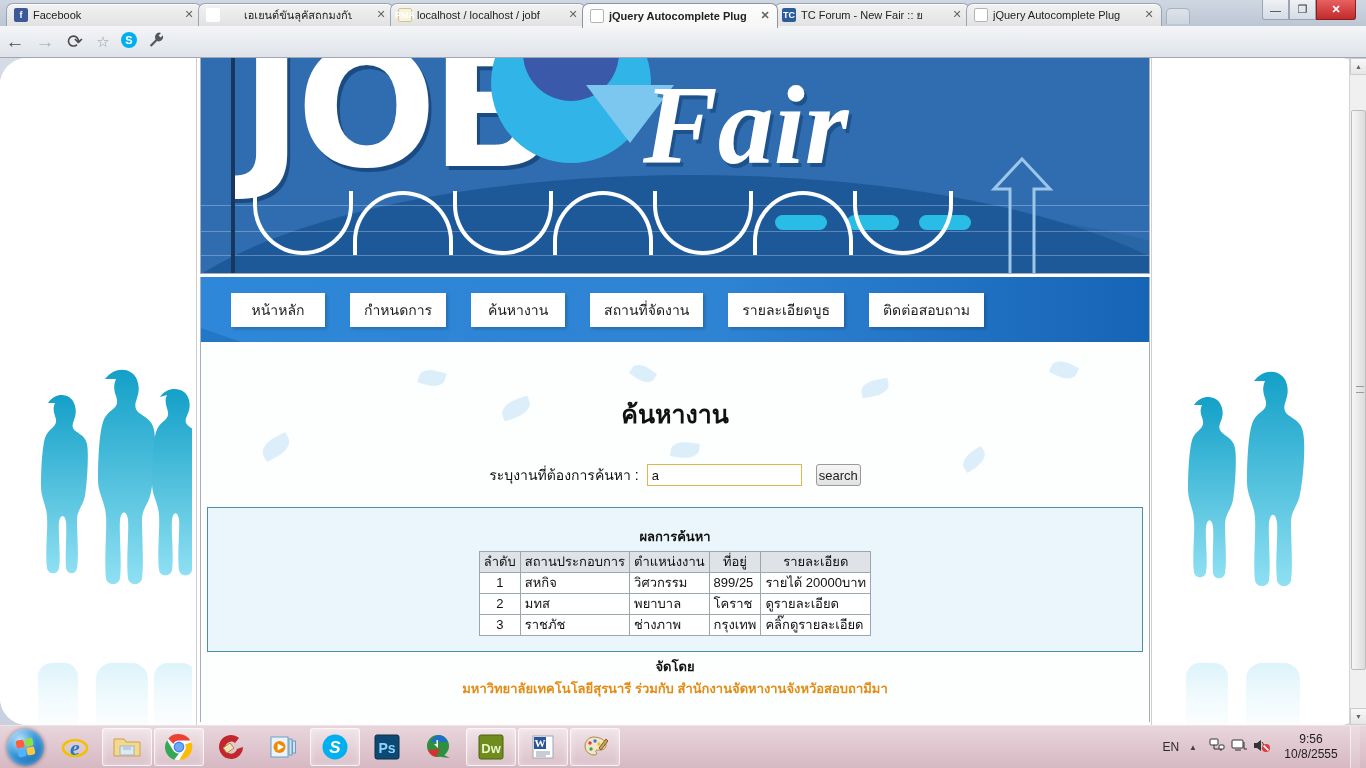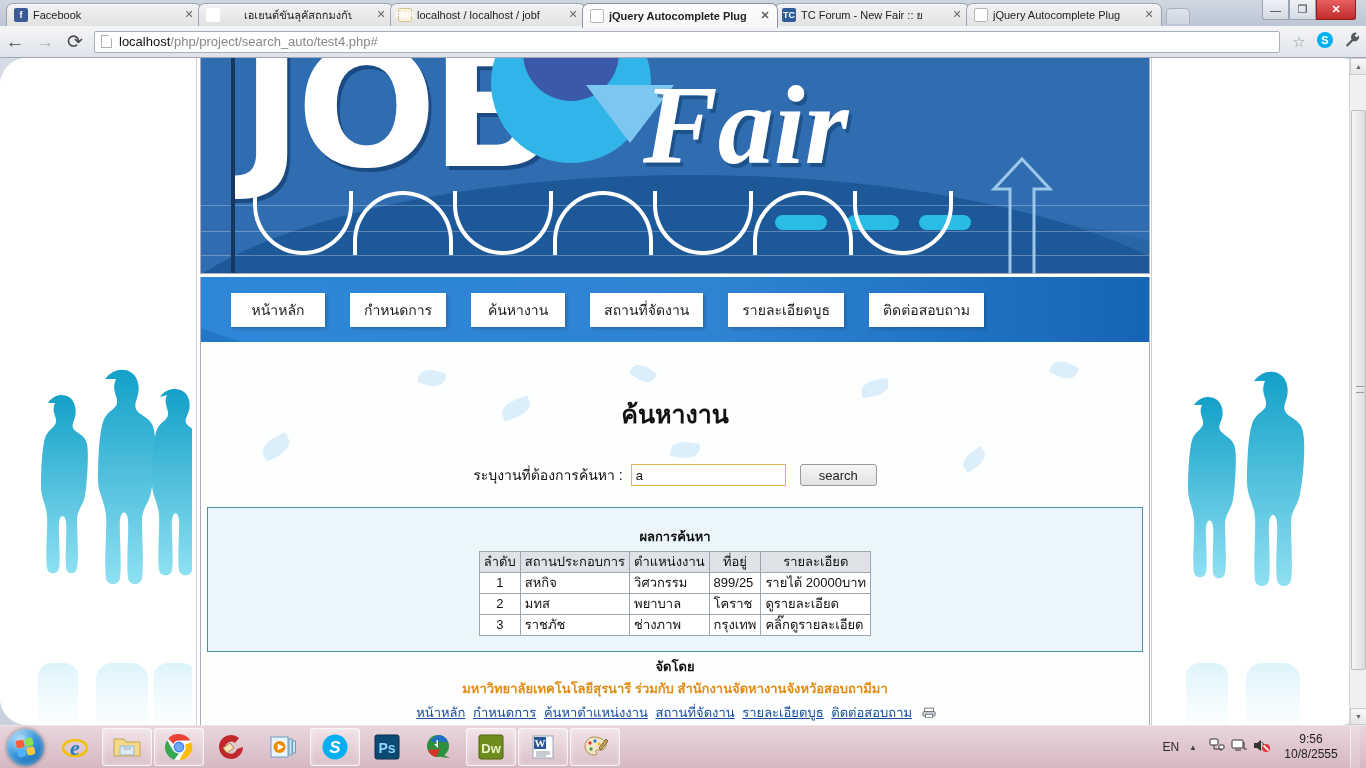--- a/index.html
+++ b/index.html
@@ -177,21 +177,21 @@
     margin-top:30px; display:flex; align-items:flex-end; justify-content:center;
     position:relative; z-index:2;
   }
   .searchlabel { font-size:14px; color:#111; margin-right:8px; }
   .searchinput {
     width:155px; height:22px; border:1px solid #e0b64e; background:#fff;
     font-size:13px; padding:0 4px; color:#111;
     font-family:"Liberation Sans",sans-serif;
   }
   .searchbtn {
-    margin-left:14px; height:22px; padding:0 18px;
+    margin-left:14px; height:22px; padding:0 2px;
     background:linear-gradient(#f6f6f6,#e2e2e2);
     border:1px solid #9a9a9a; border-radius:3px;
     font-size:13px; color:#222; font-family:"Liberation Sans",sans-serif;
   }
   .resultpanel {
     margin:21px 6px 0 6px; background:#eaf6fb;
     border:1px solid #4b8fa3; min-height:145px; padding-top:18px;
     position:relative; z-index:2;
   }
   .resultcaption { text-align:center; font-size:13px; font-weight:bold; color:#111; }
@@ -299,25 +299,20 @@
 
       <div class="wctl min">—</div>
       <div class="wctl max">❐</div>
       <div class="wctl close">✕</div>
     </div>
 
     <div class="navbar">
       <div class="navbtn">←</div>
       <div class="navbtn fwd">→</div>
       <div class="navbtn">⟳</div>
-      <div class="omnibox">
-        <span class="pageicon"></span>
-        <span class="urlhost">localhost</span>
-          <span class="urlrest">/php/project/search_auto/test4.php#</span>
-      </div>
       <div class="starbtn">☆</div>
       <div class="skypebtn">
         <svg width="18" height="18" viewBox="0 0 18 18" aria-hidden="true">
           <circle cx="9" cy="9" r="8" fill="#00aff0"></circle>
           <text x="9" y="13" font-size="11" font-family="Liberation Sans, sans-serif" font-weight="bold" fill="#fff" text-anchor="middle">S</text>
         </svg>
       </div>
       <div class="wrenchbtn">
         <svg width="15" height="16" viewBox="0 0 15 16" aria-hidden="true">
           <path d="M10.5 0.6a4.6 4.6 0 0 0-4 6.9L0.8 13.2l1.6 1.6 5.7-5.7a4.6 4.6 0 0 0 5.8-5.9L11.6 5.5 9.6 3.5l2.3-2.3a4.6 4.6 0 0 0-1.4-0.6z" fill="#55595e"></path>
@@ -453,33 +448,20 @@
                   <td>กรุงเทพ</td>
                   <td>คลิ๊กดูรายละเอียด</td>
                 </tr>
               </tbody>
             </table>
           </div>
 
           <div class="footer">
             <div class="f-head">จัดโดย</div>
             <div class="f-org">มหาวิทยาลัยเทคโนโลยีสุรนารี ร่วมกับ สำนักงานจัดหางานจังหวัอสอบถามีมา</div>
-            <div class="f-links">
-              <a href="#">หน้าหลัก</a>
-              <a href="#">กำหนดการ</a>
-              <a href="#">ค้นหาตำแหน่งงาน</a>
-              <a href="#">สถานที่จัดงาน</a>
-              <a href="#">รายละเอียดบูธ</a>
-              <a href="#">ติดต่อสอบถาม</a>
-              <svg class="f-icon" viewBox="0 0 16 12" aria-hidden="true">
-                <rect x="3" y="1" width="10" height="4" fill="#fff" stroke="#6b6b6b"></rect>
-                <rect x="1" y="5" width="14" height="5" rx="1" fill="#cfd6dd" stroke="#6b6b6b"></rect>
-                <rect x="4" y="8" width="8" height="4" fill="#fff" stroke="#6b6b6b"></rect>
-              </svg>
-            </div>
           </div>
         </div>
       </div>
     </div>
 
     <div class="vscroll">
       <div class="arr up">▲</div>
       <div class="thumb">
           <span class="grip"></span>
         </div>

